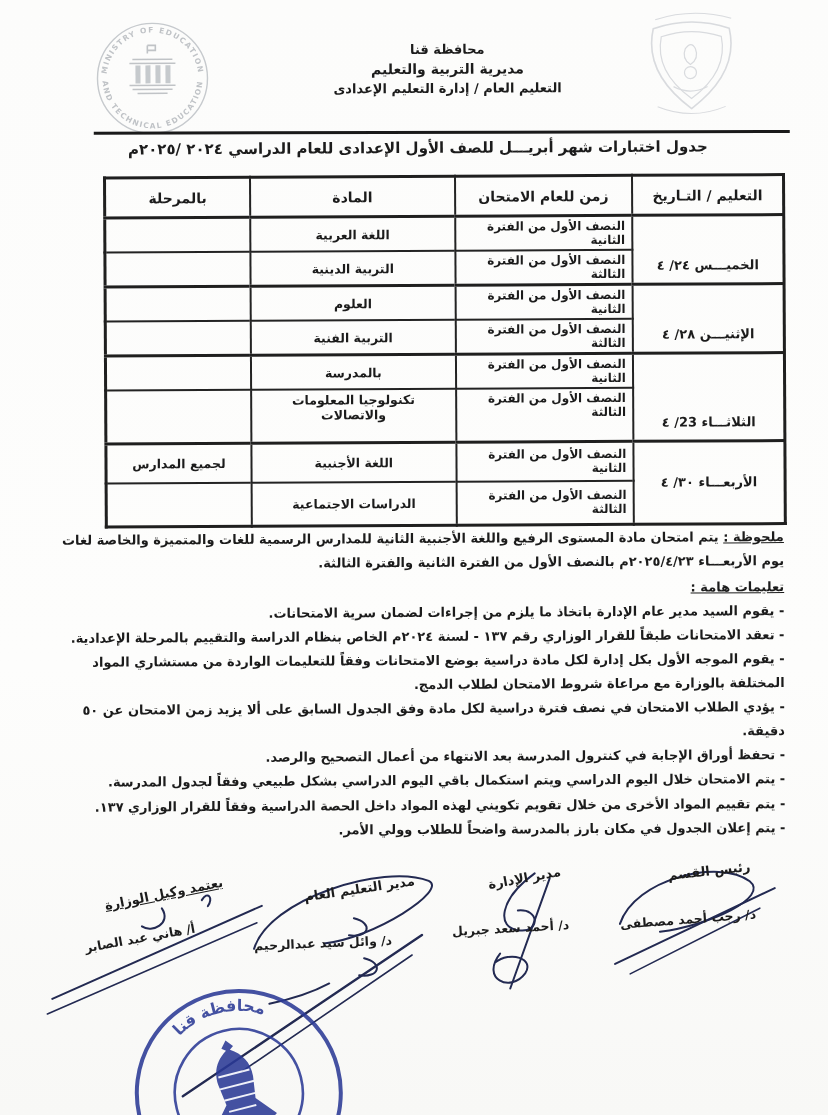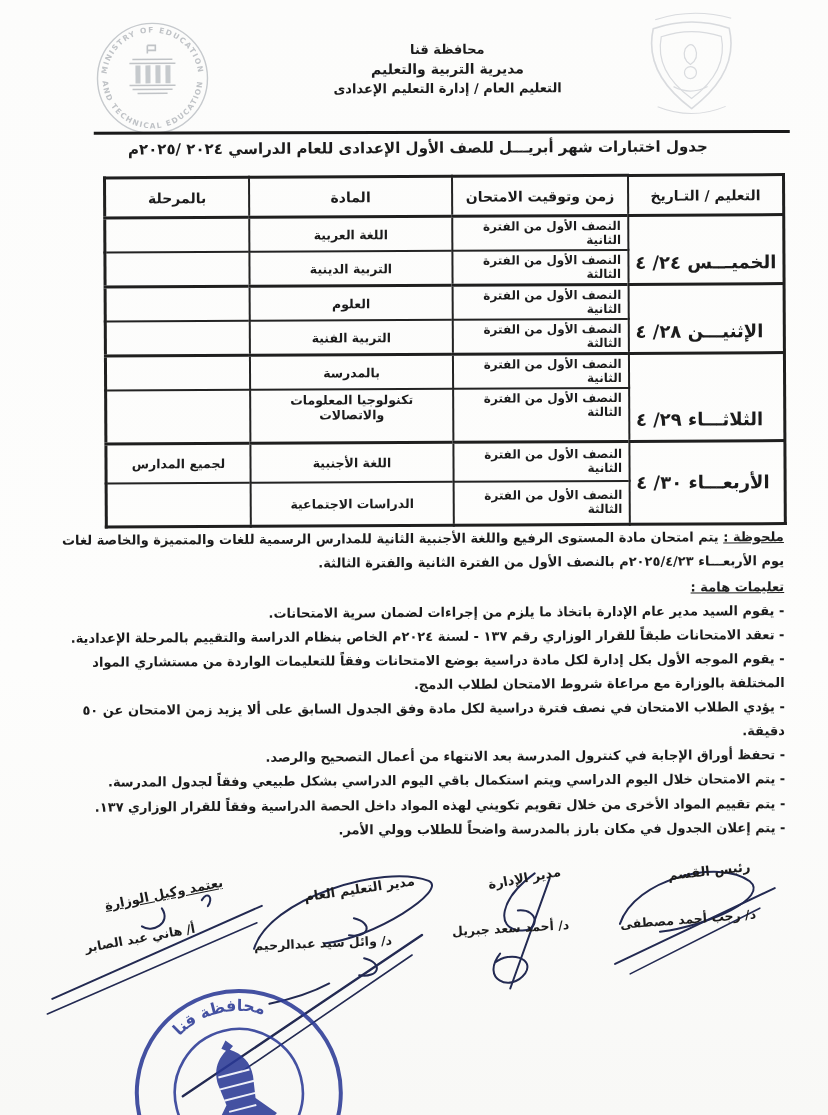--- a/index.html
+++ b/index.html
@@ -25,21 +25,21 @@
   .head-text .h2 { font-size:14px; margin-top:4px; }
   .head-text .h3 { font-size:13px; margin-top:4px; }
 
   .title-rule { position:absolute; top:131px; left:96px; width:696px; height:3px; background:#1a1a1a; transform:rotate(.15deg); }
   .doc-title { position:absolute; top:139px; left:60px; width:720px; text-align:center; font-size:15px; font-weight:bold; }
 
   
   table.exam { position:absolute; top:175px; left:105px; width:682px; border-collapse:collapse; border:3px solid #1f1f1f; direction:rtl; }
   table.exam th, table.exam td { border:2px solid #232323; padding:2px 6px; font-weight:bold; }
   table.exam thead th { height:40px; font-size:14px; border-bottom:3px solid #1f1f1f; text-align:center; }
-  table.exam td.day { font-size:18px; text-align:left; vertical-align:bottom; padding-bottom:10px; white-space:nowrap; }
+  table.exam td.day { font-size:13px; text-align:center; vertical-align:bottom; padding-bottom:10px; white-space:nowrap; }
   table.exam td.day.mid { vertical-align:middle; padding-bottom:2px; }
   table.exam td.time { font-size:12px; }
   table.exam td.subject { font-size:12.5px; text-align:center; }
   table.exam td.notes { font-size:12.5px; text-align:center; }
   tr.blk td { border-top:3px solid #1f1f1f; }
 
   
   .body-text { position:absolute; top:527px; right:44px; left:36px; direction:rtl; text-align:right; font-size:13px; font-weight:600; line-height:1.85; }
   .lbl { font-weight:bold; text-decoration:underline;margin-top:48px; }
   .instr-head { margin-top:2px; }
@@ -119,21 +119,21 @@
   <table class="exam" dir="rtl">
     <colgroup>
           <col style="width:152px">
           <col style="width:178px">
           <col style="width:206px">
           <col style="width:146px">
         </colgroup>
     <thead>
       <tr>
         <th>التعليم / التـاريخ</th>
-        <th>زمن وتوقيت الامتحان</th>
+        <th>زمن للعام الامتحان</th>
         <th>المادة</th>
         <th>بالمرحلة</th>
       </tr>
     </thead>
     <tbody>
       <tr class="blk" style="height:34px;">
         <td class="day" rowspan="2">الخميـــس ٢٤/ ٤</td>
         <td class="time">النصف الأول من الفترة الثانية</td>
         <td class="subject">اللغة العربية</td>
         <td class="notes"></td>
@@ -150,21 +150,21 @@
         <td class="subject">العلوم</td>
         <td class="notes"></td>
       </tr>
       <tr style="height:33px;">
         <td class="time">النصف الأول من الفترة الثالثة</td>
         <td class="subject">التربية الفنية</td>
         <td class="notes"></td>
       </tr>
 
       <tr class="blk" style="height:34px;">
-        <td class="day" rowspan="2">الثلاثـــاء ٢٩/ ٤</td>
+        <td class="day" rowspan="2">الثلاثـــاء 23/ ٤</td>
         <td class="time">النصف الأول من الفترة الثانية</td>
         <td class="subject">بالمدرسة</td>
         <td class="notes"></td>
       </tr>
       <tr style="height:53px;">
         <td class="time" style="vertical-align:top;">النصف الأول من الفترة الثالثة</td>
         <td class="subject" style="vertical-align:top;">تكنولوجيا المعلومات والاتصالات</td>
         <td class="notes"></td>
       </tr>
 

